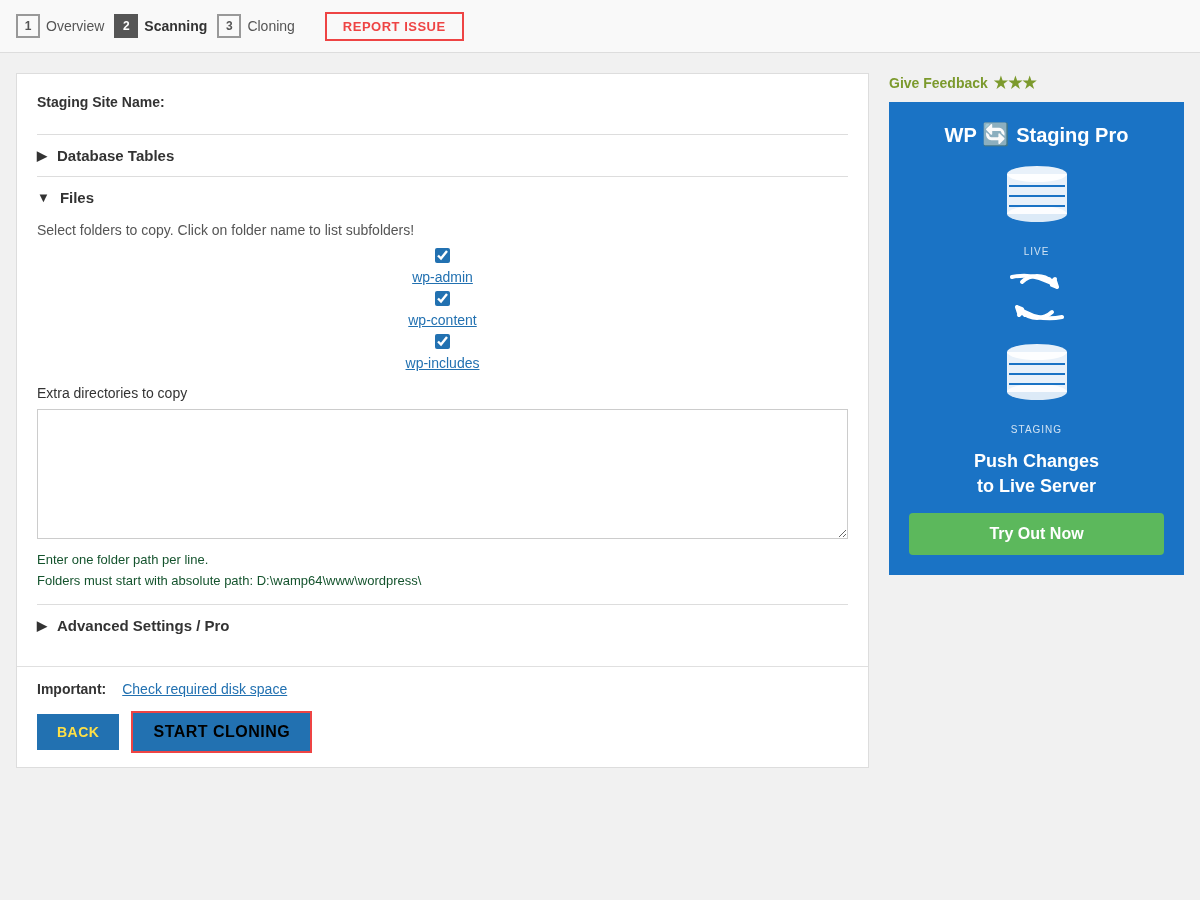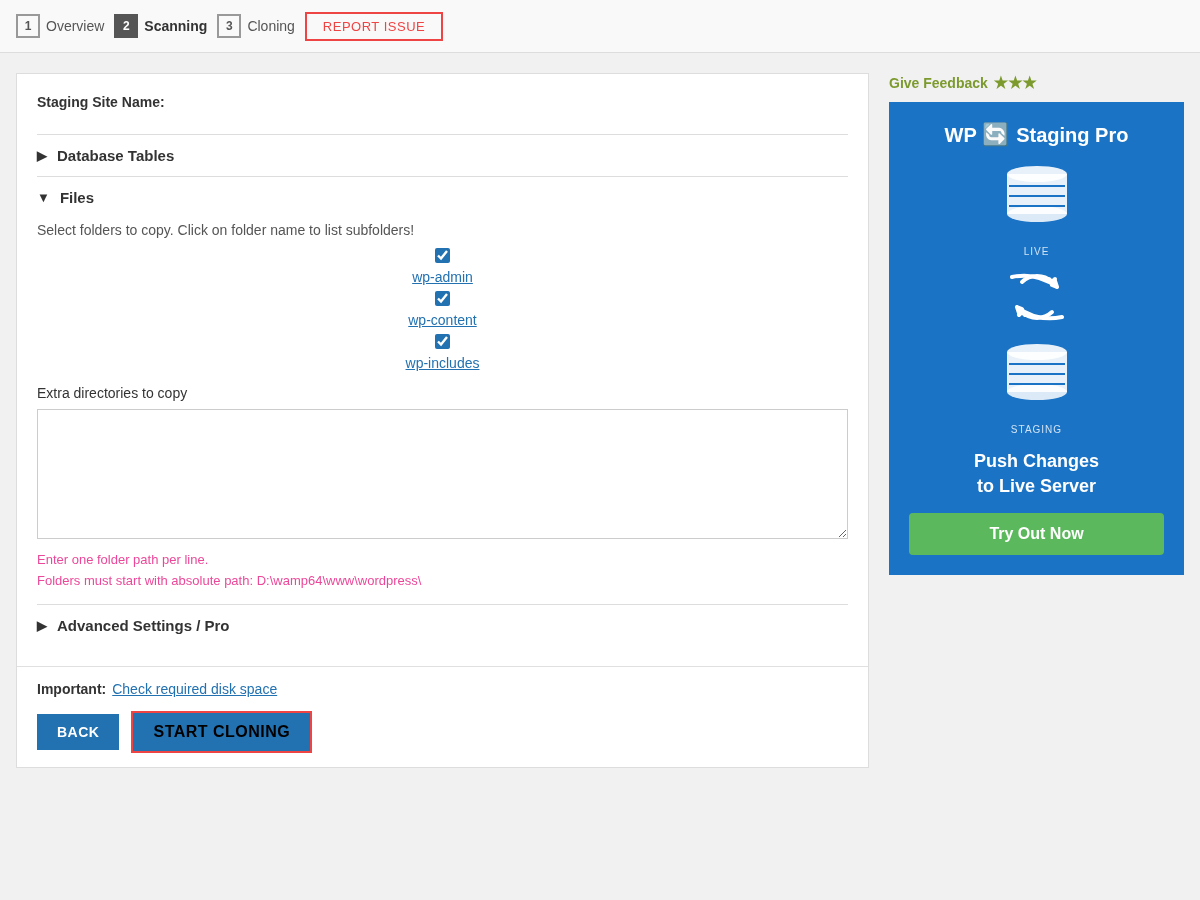--- a/index.html
+++ b/index.html
@@ -49,26 +49,27 @@
       border-color: #555;
     }
     .tab-label {
       color: #555;
     }
     .tab-label.active {
       font-weight: bold;
       color: #333;
     }
     .report-issue-btn {
+      margin-left: 20px;
       padding: 5px 16px;
       border: 2px solid #e44;
       color: #e44;
       background: transparent;
       font-size: 13px;
-      font-weight: normal;
+      font-weight: bold;
       cursor: pointer;
       letter-spacing: 0.5px;
     }
     
     .content-wrapper {
       display: flex;
       flex: 1;
       padding: 20px 16px;
       gap: 20px;
     }
@@ -141,37 +142,37 @@
       width: 100%;
       height: 130px;
       border: 1px solid #ccc;
       resize: vertical;
       font-size: 13px;
       padding: 6px;
       color: #333;
     }
     .path-hint {
       font-size: 13px;
-      color: #ec4899;
+      color: #14532d;
       margin-top: 8px;
       line-height: 1.6;
     }
     .important-label {
       font-weight: bold;
       font-size: 14px;
     }
     .check-disk-link {
       color: #2271b1;
       text-decoration: underline;
       cursor: pointer;
       font-size: 14px;
     }
     .back-btn {
       background: #2271b1;
-      color: #ffffff;
+      color: #fde047;
       border: none;
       padding: 10px 20px;
       font-size: 14px;
       font-weight: bold;
       cursor: pointer;
       letter-spacing: 0.5px;
     }
     .start-cloning-btn {
       background: #2271b1;
       color: #000000;
@@ -271,21 +272,21 @@
     .left-top-area {
       padding: 20px;
     }
     .bottom-actions {
       border-top: 1px solid #e0e0e0;
       padding: 14px 20px;
     }
     .important-row {
       display: flex;
       align-items: flex-end;
-      gap: 6px;
+      gap: 16px;
       margin-bottom: 14px;
     }
     .btn-row {
       display: flex;
       gap: 12px;
       align-items: center;
     }
   </style>
 </head>
 <body>

